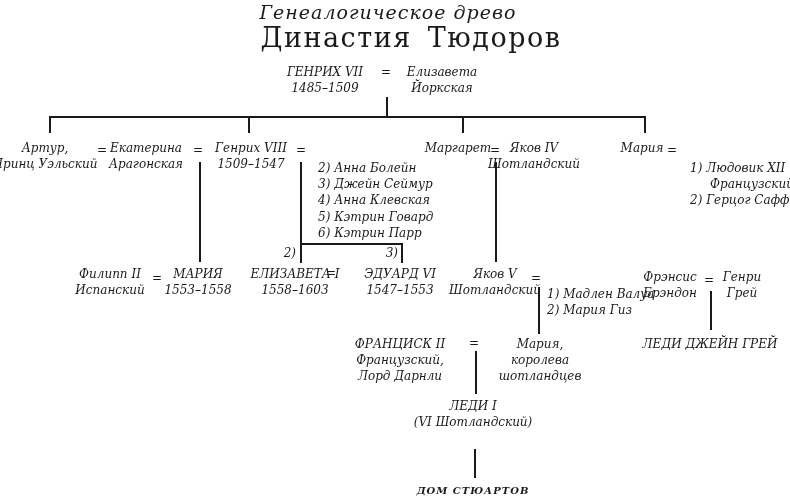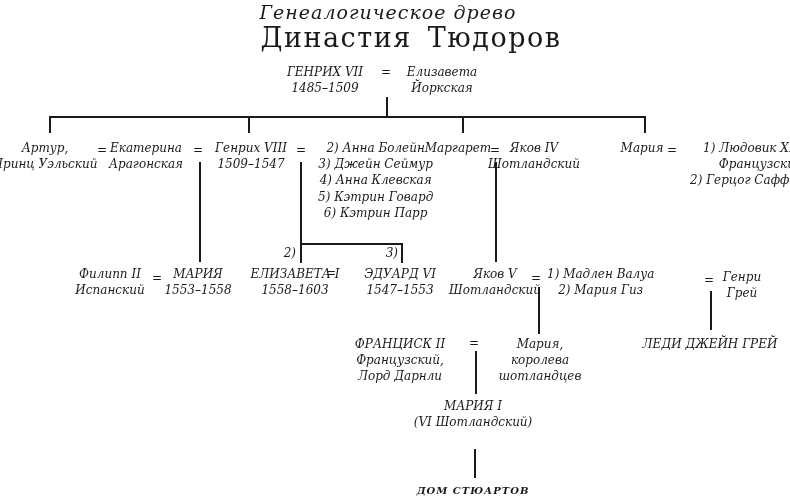--- a/index.html
+++ b/index.html
@@ -13,21 +13,21 @@
     font-size:19px;letter-spacing:1px;white-space:nowrap;
   }
   .title-main{
     position:absolute;left:388px;top:22px;transform:translateX(-50%);
     font-style:normal;font-size:27px;letter-spacing:1.5px;word-spacing:6px;white-space:nowrap;margin-left:23px;
   }
   .node{
     position:absolute;transform:translateX(-50%);text-align:center;
     font-size:12px;line-height:16.2px;white-space:nowrap;
   }
-  .node.la{transform:none;text-align:center;}
+  .node.la{transform:none;text-align:left;margin-top:20px;}
   .node .ln{display:block;font-style:italic;}
   .node .ln.indent{padding-left:20px;}
   .node.house{font-style:normal;font-weight:bold;font-size:10px;letter-spacing:1px;}
   .eq{
     position:absolute;transform:translateX(-50%);
     font-size:12px;line-height:12px;white-space:nowrap;
   }
   .blabel{
     position:absolute;transform:translateX(-100%);
     font-size:12px;line-height:14px;white-space:nowrap;
@@ -135,40 +135,44 @@
     <span class="ln">1547–1553</span>
   </div>
   <div class="node" style="left:495px;top:266px">
     <span class="ln">Яков V</span>
     <span class="ln">Шотландский</span>
   </div>
   <div class="node la" style="left:547px;top:266px">
     <span class="ln">1) Мадлен Валуа</span>
     <span class="ln">2) Мария Гиз</span>
   </div>
+  <div class="node" style="left:670px;top:269px">
+    <span class="ln">Фрэнсис</span>
+    <span class="ln">Брэндон</span>
+  </div>
   <div class="node" style="left:742px;top:269px">
     <span class="ln">Генри</span>
     <span class="ln">Грей</span>
   </div>
 
   <div class="node" style="left:400px;top:336px">
     <span class="ln">ФРАНЦИСК II</span>
     <span class="ln">Французский,</span>
     <span class="ln">Лорд Дарнли</span>
   </div>
   <div class="node" style="left:540px;top:336px">
     <span class="ln">Мария,</span>
     <span class="ln">королева</span>
     <span class="ln">шотландцев</span>
   </div>
   <div class="node" style="left:710px;top:336px">
     <span class="ln">ЛЕДИ ДЖЕЙН ГРЕЙ</span>
   </div>
 
   <div class="node" style="left:473px;top:398px">
-    <span class="ln">МАРИЯ I</span>
+    <span class="ln">ЛЕДИ I</span>
     <span class="ln">(VI Шотландский)</span>
   </div>
   <div class="node house" style="left:473px;top:483px">
     <span class="ln">ДОМ СТЮАРТОВ</span>
   </div>
 
 </div>
 
 </body></html>

